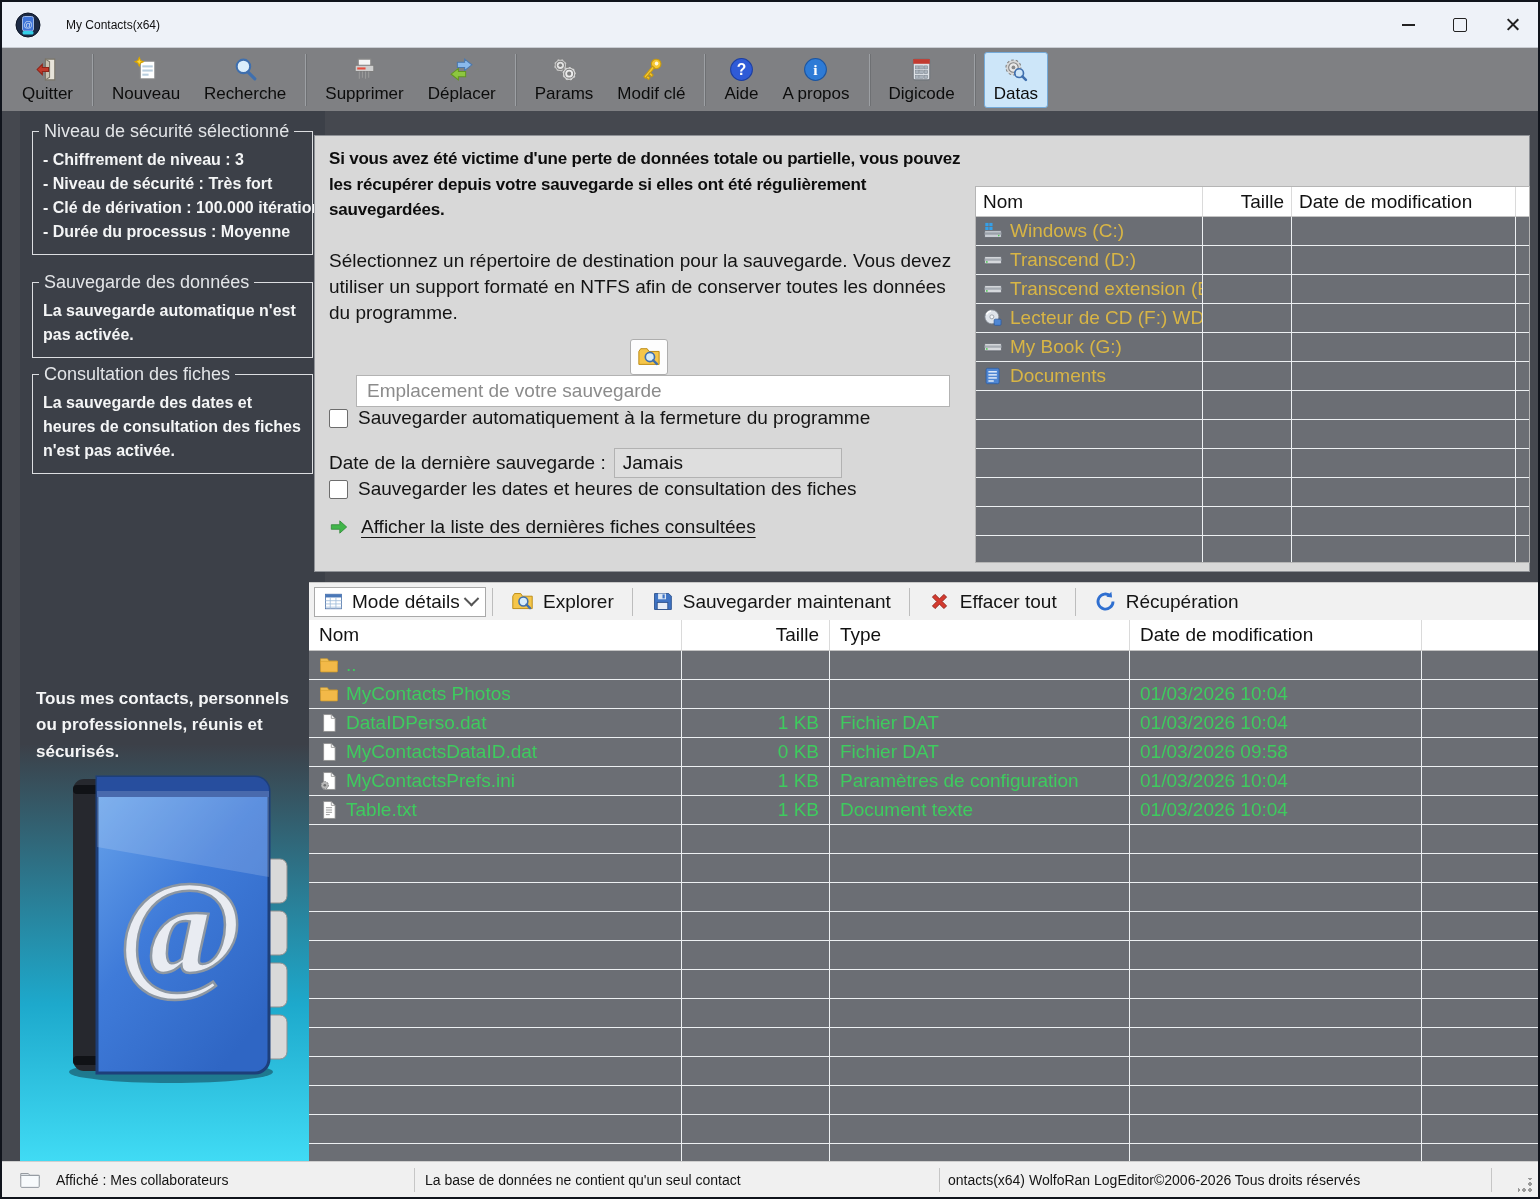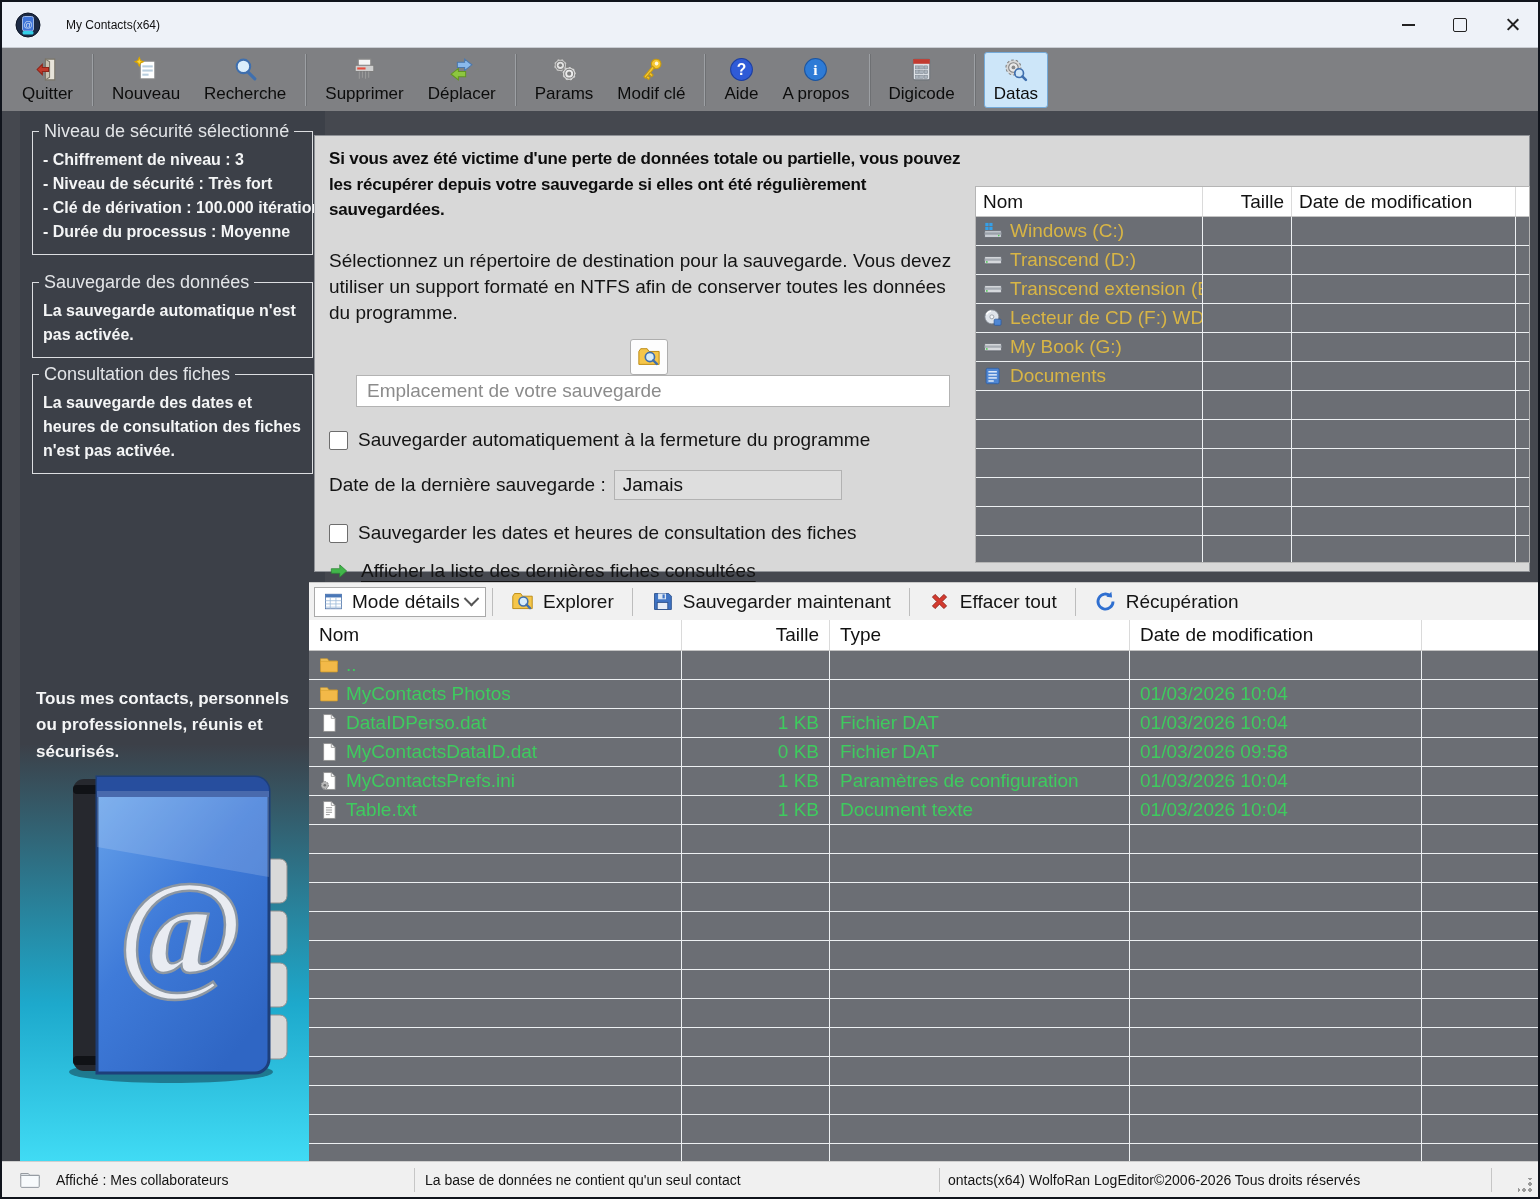--- a/index.html
+++ b/index.html
@@ -41,21 +41,21 @@
   
   .top-panel{position:absolute;left:312px;top:133px;width:1216px;height:437px;background:#d8d8d8;border:1px solid #8f9297;box-sizing:border-box;}
   .bp-left{position:absolute;left:14px;top:10px;width:640px;}
   .bp-intro{font-size:17px;font-weight:bold;color:#0d0d0d;line-height:1.5;letter-spacing:-0.2px;}
   .bp-instr{margin-top:25px;font-size:19px;color:#141414;line-height:1.38;}
   .loc-row{margin-top:13px;display:flex;align-items:center;flex-direction:column;}
   .browse-btn{width:36px;height:34px;background:#fdfdfd;border:1px solid #aeaeae;border-radius:3px;display:flex;align-items:center;justify-content:center;}
   .browse-btn svg{width:24px;height:24px;}
   .loc-input{margin-left:8px;width:572px;height:30px;border:1px solid #b3b3b3;background:#fff;font-size:19px;padding:0 10px;font-family:"Liberation Sans",sans-serif;color:#333;}
   .loc-input::placeholder{color:#8b8b8b;}
-  .cb-row{margin-top:22px;display:flex;align-items:center;}
+  .cb-row{display:flex;align-items:center;}
   .cb-box{width:17px;height:17px;background:#fff;border:1px solid #6d6d6d;border-radius:2px;flex:none;}
   .cb-label{margin-left:10px;font-size:19px;color:#141414;}
   .date-row{margin-top:19px;display:flex;align-items:center;font-size:19px;color:#141414;}
   .date-value{margin-left:8px;width:210px;height:28px;background:#dedede;border:1px solid #b2b2b2;display:flex;align-items:center;padding:0 8px;color:#111;}
   .link-row{margin-top:16px;display:flex;align-items:center;}
   .link-row .icn svg{width:20px;height:20px;}
   .link-text{margin-left:12px;font-size:19px;color:#141414;text-decoration:underline;text-underline-offset:4px;}
 
   .dossier-head{position:absolute;left:660px;top:10px;width:555px;display:flex;align-items:center;margin-top:40px;}
   .dossier-label{font-size:17px;font-weight:bold;color:#0d0d0d;flex:1;}

